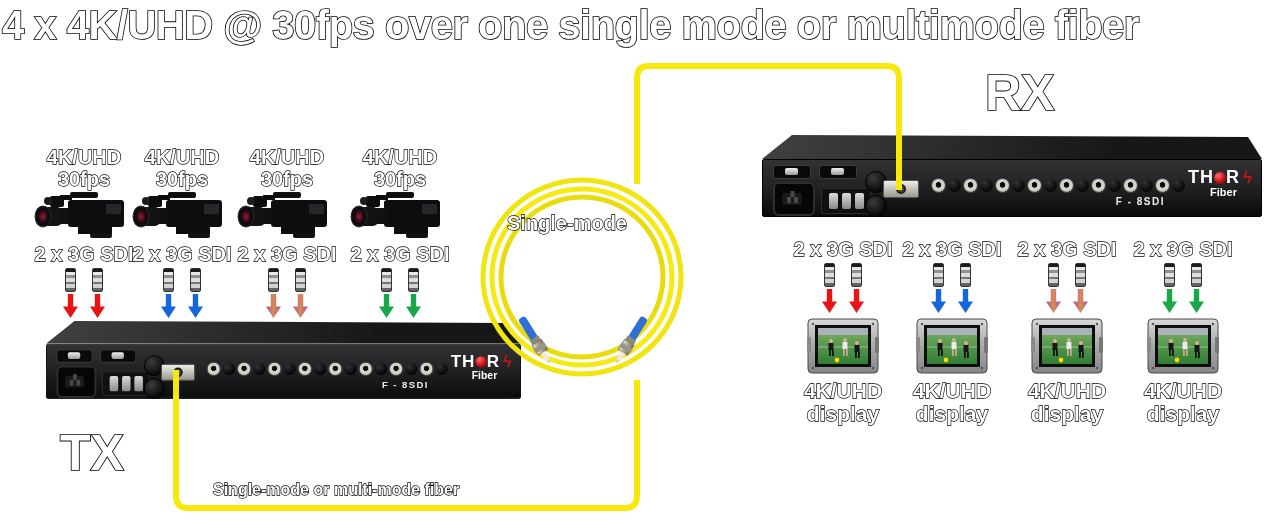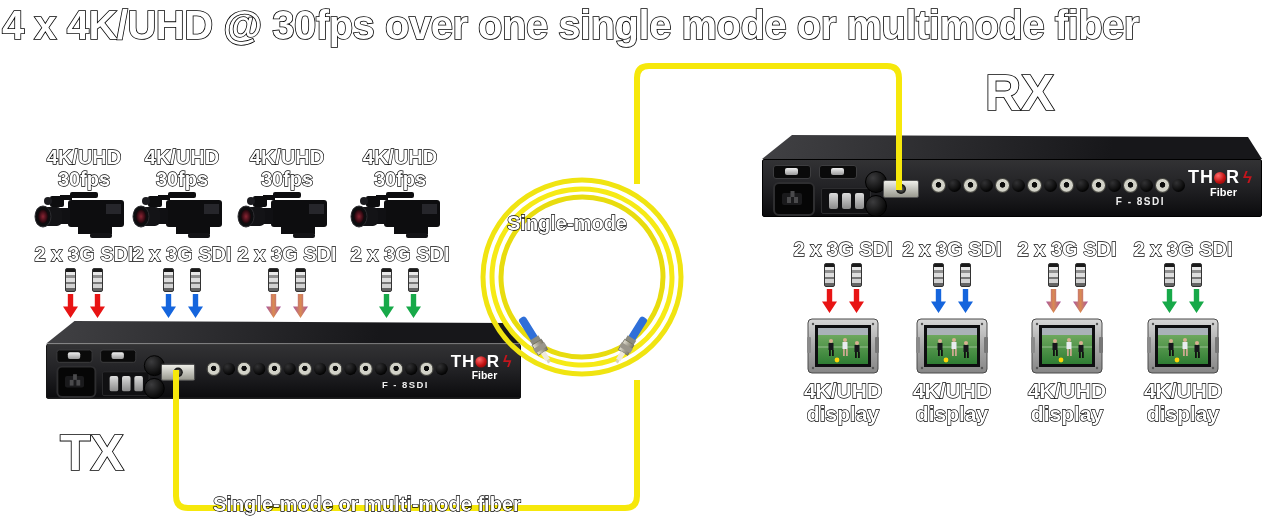--- a/index.html
+++ b/index.html
@@ -10,21 +10,21 @@
       font-weight:700;white-space:nowrap;}
   .title{position:absolute;left:2px;top:3px;font-size:40px;-webkit-text-stroke:1.6px #000;
          letter-spacing:-0.5px;}
   .big-label{position:absolute;font-size:50px;-webkit-text-stroke:1.7px #000;}
 
   
   #lines{position:absolute;left:0;top:0;z-index:4;}
   #coil{position:absolute;left:476px;top:173px;z-index:5;}
   .coil-note{position:absolute;left:460px;top:212px;width:214px;z-index:6;text-align:center;}
   .coil-note div{font-size:20px;line-height:23px;}
-  .fiber-bottom-label{position:absolute;left:213px;top:493px;font-size:20px;z-index:6;}
+  .fiber-bottom-label{position:absolute;left:213px;top:481px;font-size:16px;z-index:6;}
 
   
   .device{position:absolute;width:500px;height:82px;transform-origin:0 0;z-index:3;}
   .lid{position:absolute;left:0;top:0;width:500px;height:24px;
        background:linear-gradient(100deg,#414144,#17171a 70%);
        clip-path:polygon(30px 0,486px 2px,500px 24px,0 24px);}
   .panel{position:absolute;left:0;top:24px;width:500px;height:58px;box-sizing:border-box;
          background:linear-gradient(180deg,#323234 0%,#232326 45%,#0b0b0d 100%);
          border:1px solid #000;border-radius:2px;}
   .sw{position:absolute;top:5px;width:36px;height:12px;background:#0a0a0a;

